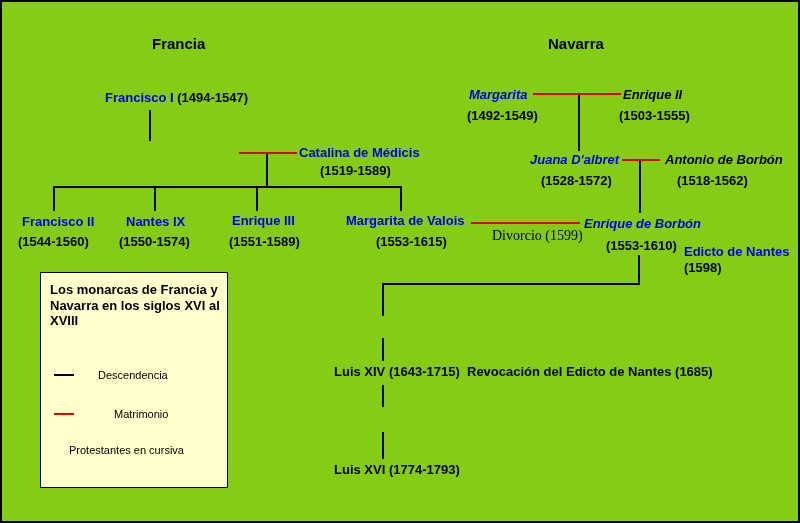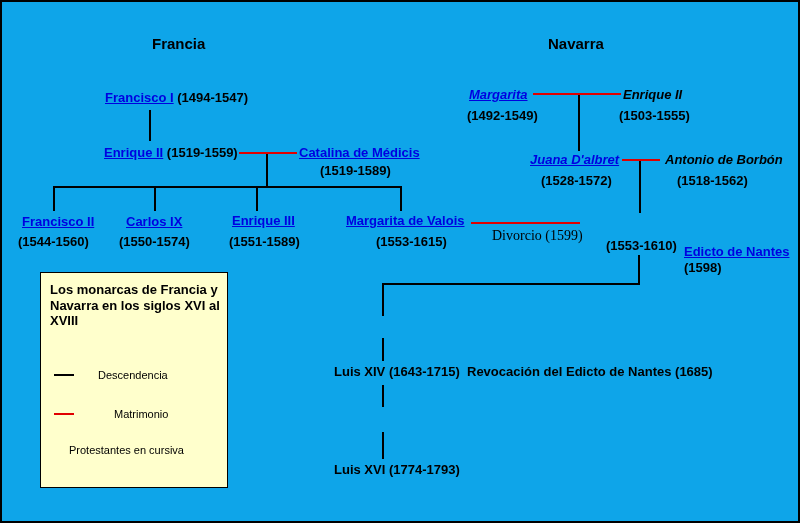--- a/index.html
+++ b/index.html
@@ -2,38 +2,38 @@
 <html><head>
 <meta charset="utf-8">
 <style>
   html, body { margin: 0; padding: 0; background: #fff; }
   .diagram {
     position: relative;
     width: 800px;
     height: 523px;
     box-sizing: border-box;
     border: 2px solid #000;
-    background: #0ea5e9;
+    background: #84cc16;
     font-family: "Liberation Sans", sans-serif;
     overflow: hidden;
   }
   .txt {
     position: absolute;
     font: bold 13px "Liberation Sans", sans-serif;
     color: #000;
     white-space: nowrap;
     line-height: 1.15;
   }
   .hdr {
     position: absolute;
     font: bold 15px "Liberation Sans", sans-serif;
     color: #000;
     white-space: nowrap;
   }
-  .blue { color: #0000E0; text-decoration: underline; }
+  .blue { color: #0000E0; }
   .it { font-style: italic; }
   .serif {
     position: absolute;
     font: 14px "Liberation Serif", serif;
     color: #000;
     white-space: nowrap;
     margin-left: 17px;
   }
   .small {
     position: absolute;
@@ -89,52 +89,49 @@
   <div class="redline" style="left:237px;top:150px;width:58px"></div>
   <div class="redline" style="left:531px;top:91px;width:88px"></div>
   <div class="redline" style="left:620px;top:157px;width:38px"></div>
   <div class="redline" style="left:469px;top:220px;width:109px"></div>
 
   <div class="txt" style="left:103px;top:89px">
     <span class="blue">Francisco I</span>
     <span>(1494-1547)</span>
   </div>
 
-  <div class="txt" style="left:102px;top:144px">
-    <span class="blue">Enrique II</span>
-    <span>(1519-1559)</span>
-  </div>
 
   <div class="txt blue" style="left:297px;top:144px">Catalina de Médicis</div>
   <div class="txt" style="left:318px;top:162px">(1519-1589)</div>
 
   <div class="txt blue" style="left:20px;top:213px">Francisco II</div>
   <div class="txt" style="left:16px;top:233px">(1544-1560)</div>
 
-  <div class="txt blue" style="left:124px;top:213px">Carlos IX</div>
+  <div class="txt blue" style="left:124px;top:213px">Nantes IX</div>
   <div class="txt" style="left:117px;top:233px">(1550-1574)</div>
 
   <div class="txt blue" style="left:230px;top:212px">Enrique III</div>
   <div class="txt" style="left:227px;top:233px">(1551-1589)</div>
 
   <div class="txt blue" style="left:344px;top:212px">Margarita de Valois</div>
   <div class="txt" style="left:374px;top:233px">(1553-1615)</div>
 
   <div class="txt blue it" style="left:467px;top:86px">Margarita</div>
   <div class="txt" style="left:465px;top:107px">(1492-1549)</div>
 
   <div class="txt it" style="left:621px;top:86px">Enrique II</div>
   <div class="txt" style="left:617px;top:107px">(1503-1555)</div>
 
   <div class="txt blue it" style="left:528px;top:151px">Juana D'albret</div>
   <div class="txt" style="left:539px;top:172px">(1528-1572)</div>
 
   <div class="txt it" style="left:663px;top:151px">Antonio de Borbón</div>
   <div class="txt" style="left:675px;top:172px">(1518-1562)</div>
 
+  <div class="txt blue it" style="left:582px;top:215px">Enrique de Borbón</div>
   <div class="txt" style="left:604px;top:237px">(1553-1610)</div>
 
   <div class="serif" style="left:473px;top:226px">Divorcio (1599)</div>
 
   <div class="txt blue" style="left:682px;top:243px">Edicto de Nantes</div>
   <div class="txt" style="left:682px;top:259px">(1598)</div>
 
   <div class="txt" style="left:465px;top:363px">Revocación del Edicto de Nantes (1685)</div>
 
   <div class="txt" style="left:332px;top:363px">

